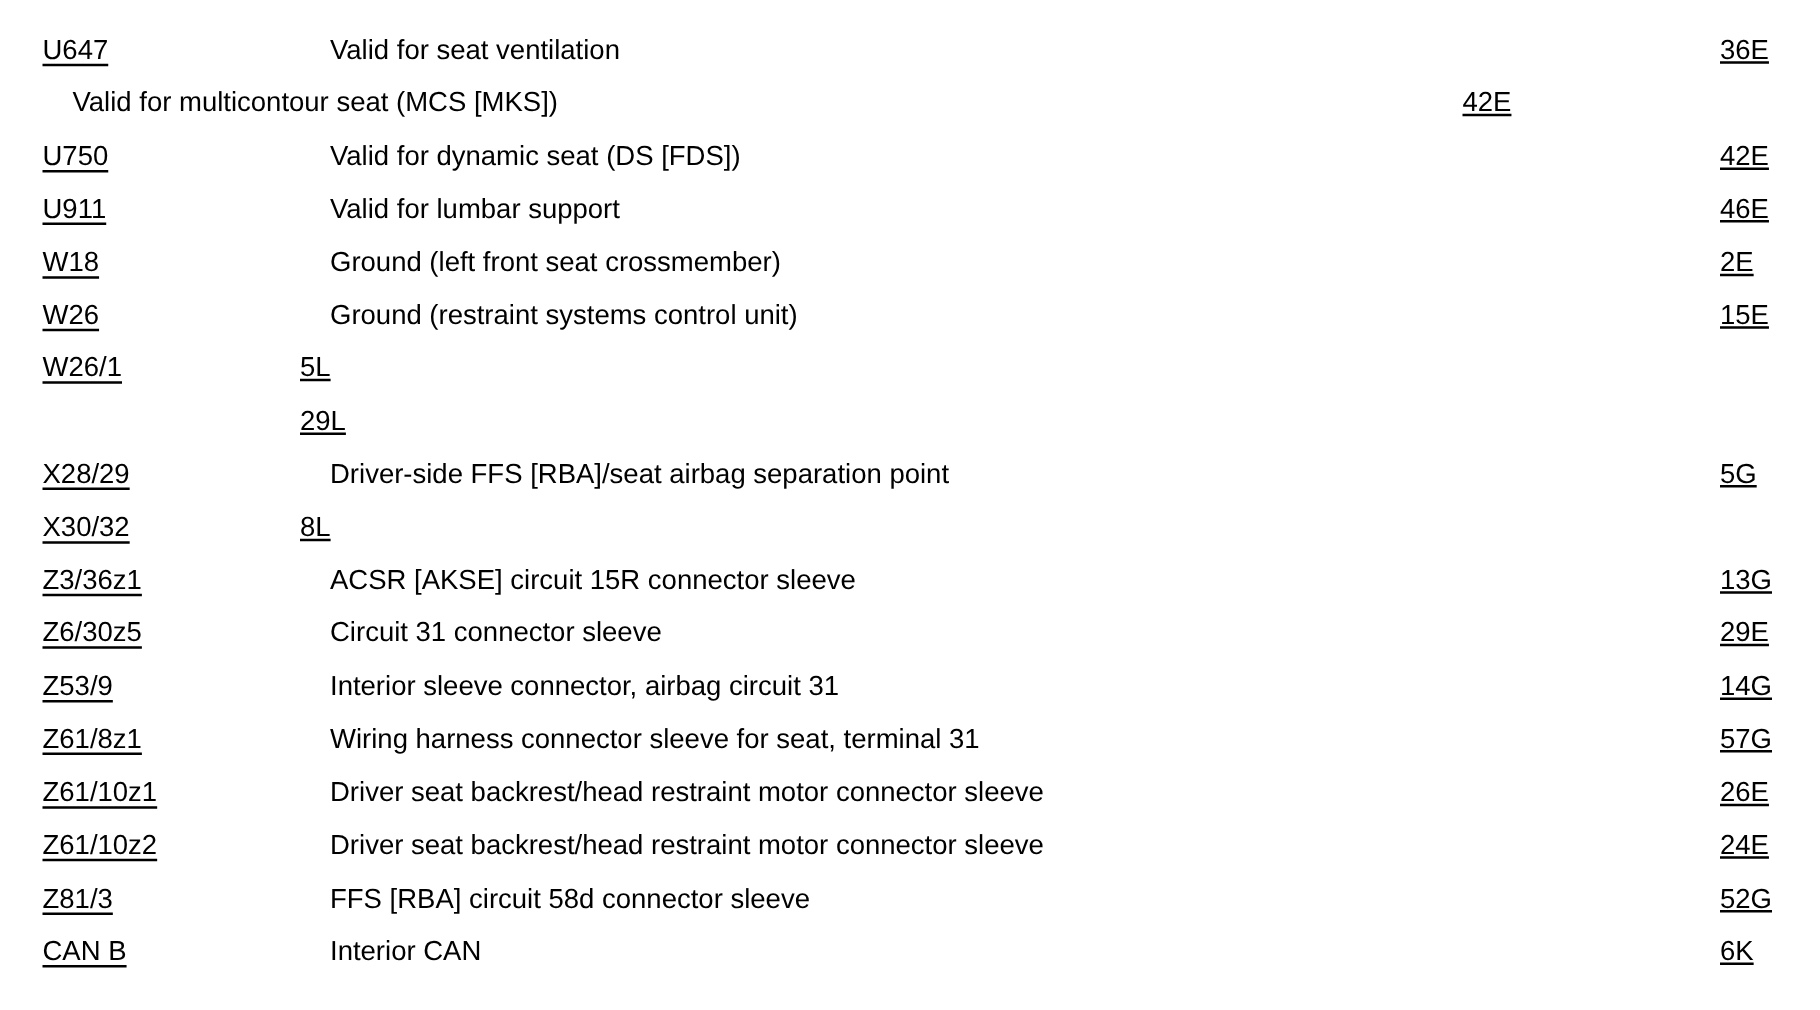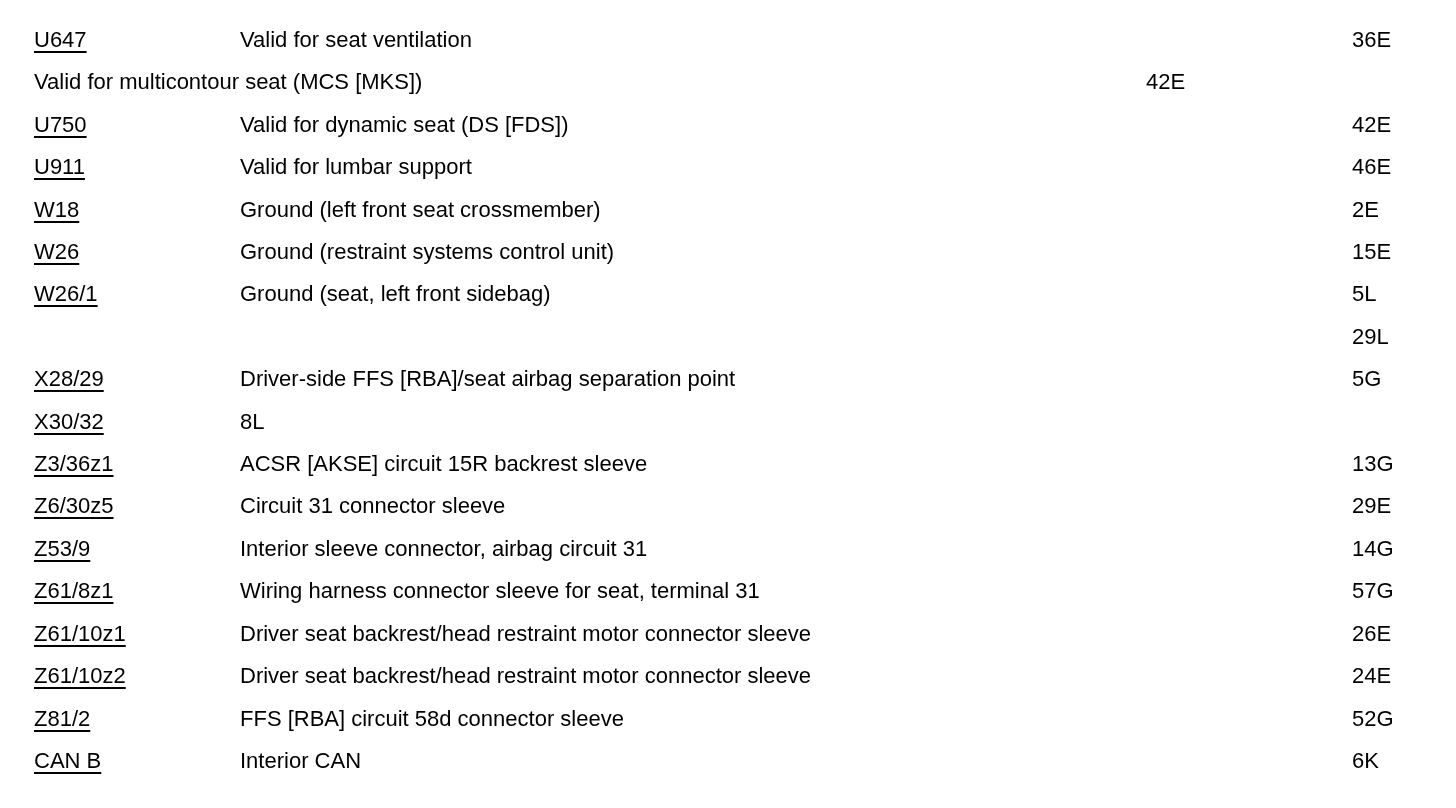--- a/index.html
+++ b/index.html
@@ -33,27 +33,29 @@
     width: 206px;
     flex: 0 0 206px;
     text-decoration: underline;
     text-underline-offset: 4px;
     white-space: nowrap;
   }
   .desc {
     width: 1112px;
     flex: 0 0 1112px;
     white-space: nowrap;
+    margin-left: 24px;
   }
   .loc {
     flex: 1 1 auto;
     white-space: nowrap;
   }
   .loc-line {
     line-height: 42.4px;
+    text-decoration: underline;
   }
 </style>
 </head>
 <body>
 
 <div class="page">
   <div class="legend-table" id="legend-table">
   <div class="row">
     <div class="code">U647</div>
     <div class="desc">Valid for seat ventilation</div>
@@ -96,21 +98,20 @@
   <div class="row">
     <div class="code">W26</div>
     <div class="desc">Ground (restraint systems control unit)</div>
     <div class="loc">
           <div class="loc-line">15E</div>
         </div>
   </div>
 
   <div class="row">
     <div class="code">W26/1</div>
-    <div class="desc">Ground (seat, left front sidebag)</div>
     <div class="loc">
           <div class="loc-line">5L</div>
           <div class="loc-line">29L</div>
         </div>
   </div>
 
   <div class="row">
     <div class="code">X28/29</div>
     <div class="desc">Driver-side FFS [RBA]/seat airbag separation point</div>
     <div class="loc">
@@ -120,21 +121,21 @@
 
   <div class="row">
     <div class="code">X30/32</div>
     <div class="loc">
           <div class="loc-line">8L</div>
         </div>
   </div>
 
   <div class="row">
     <div class="code">Z3/36z1</div>
-    <div class="desc">ACSR [AKSE] circuit 15R backrest sleeve</div>
+    <div class="desc">ACSR [AKSE] circuit 15R connector sleeve</div>
     <div class="loc">
           <div class="loc-line">13G</div>
         </div>
   </div>
 
   <div class="row">
     <div class="code">Z6/30z5</div>
     <div class="desc">Circuit 31 connector sleeve</div>
     <div class="loc">
           <div class="loc-line">29E</div>
@@ -167,21 +168,21 @@
 
   <div class="row">
     <div class="code">Z61/10z2</div>
     <div class="desc">Driver seat backrest/head restraint motor connector sleeve</div>
     <div class="loc">
           <div class="loc-line">24E</div>
         </div>
   </div>
 
   <div class="row">
-    <div class="code">Z81/2</div>
+    <div class="code">Z81/3</div>
     <div class="desc">FFS [RBA] circuit 58d connector sleeve</div>
     <div class="loc">
           <div class="loc-line">52G</div>
         </div>
   </div>
 
   <div class="row">
     <div class="code">CAN B</div>
     <div class="desc">Interior CAN</div>
     <div class="loc">

